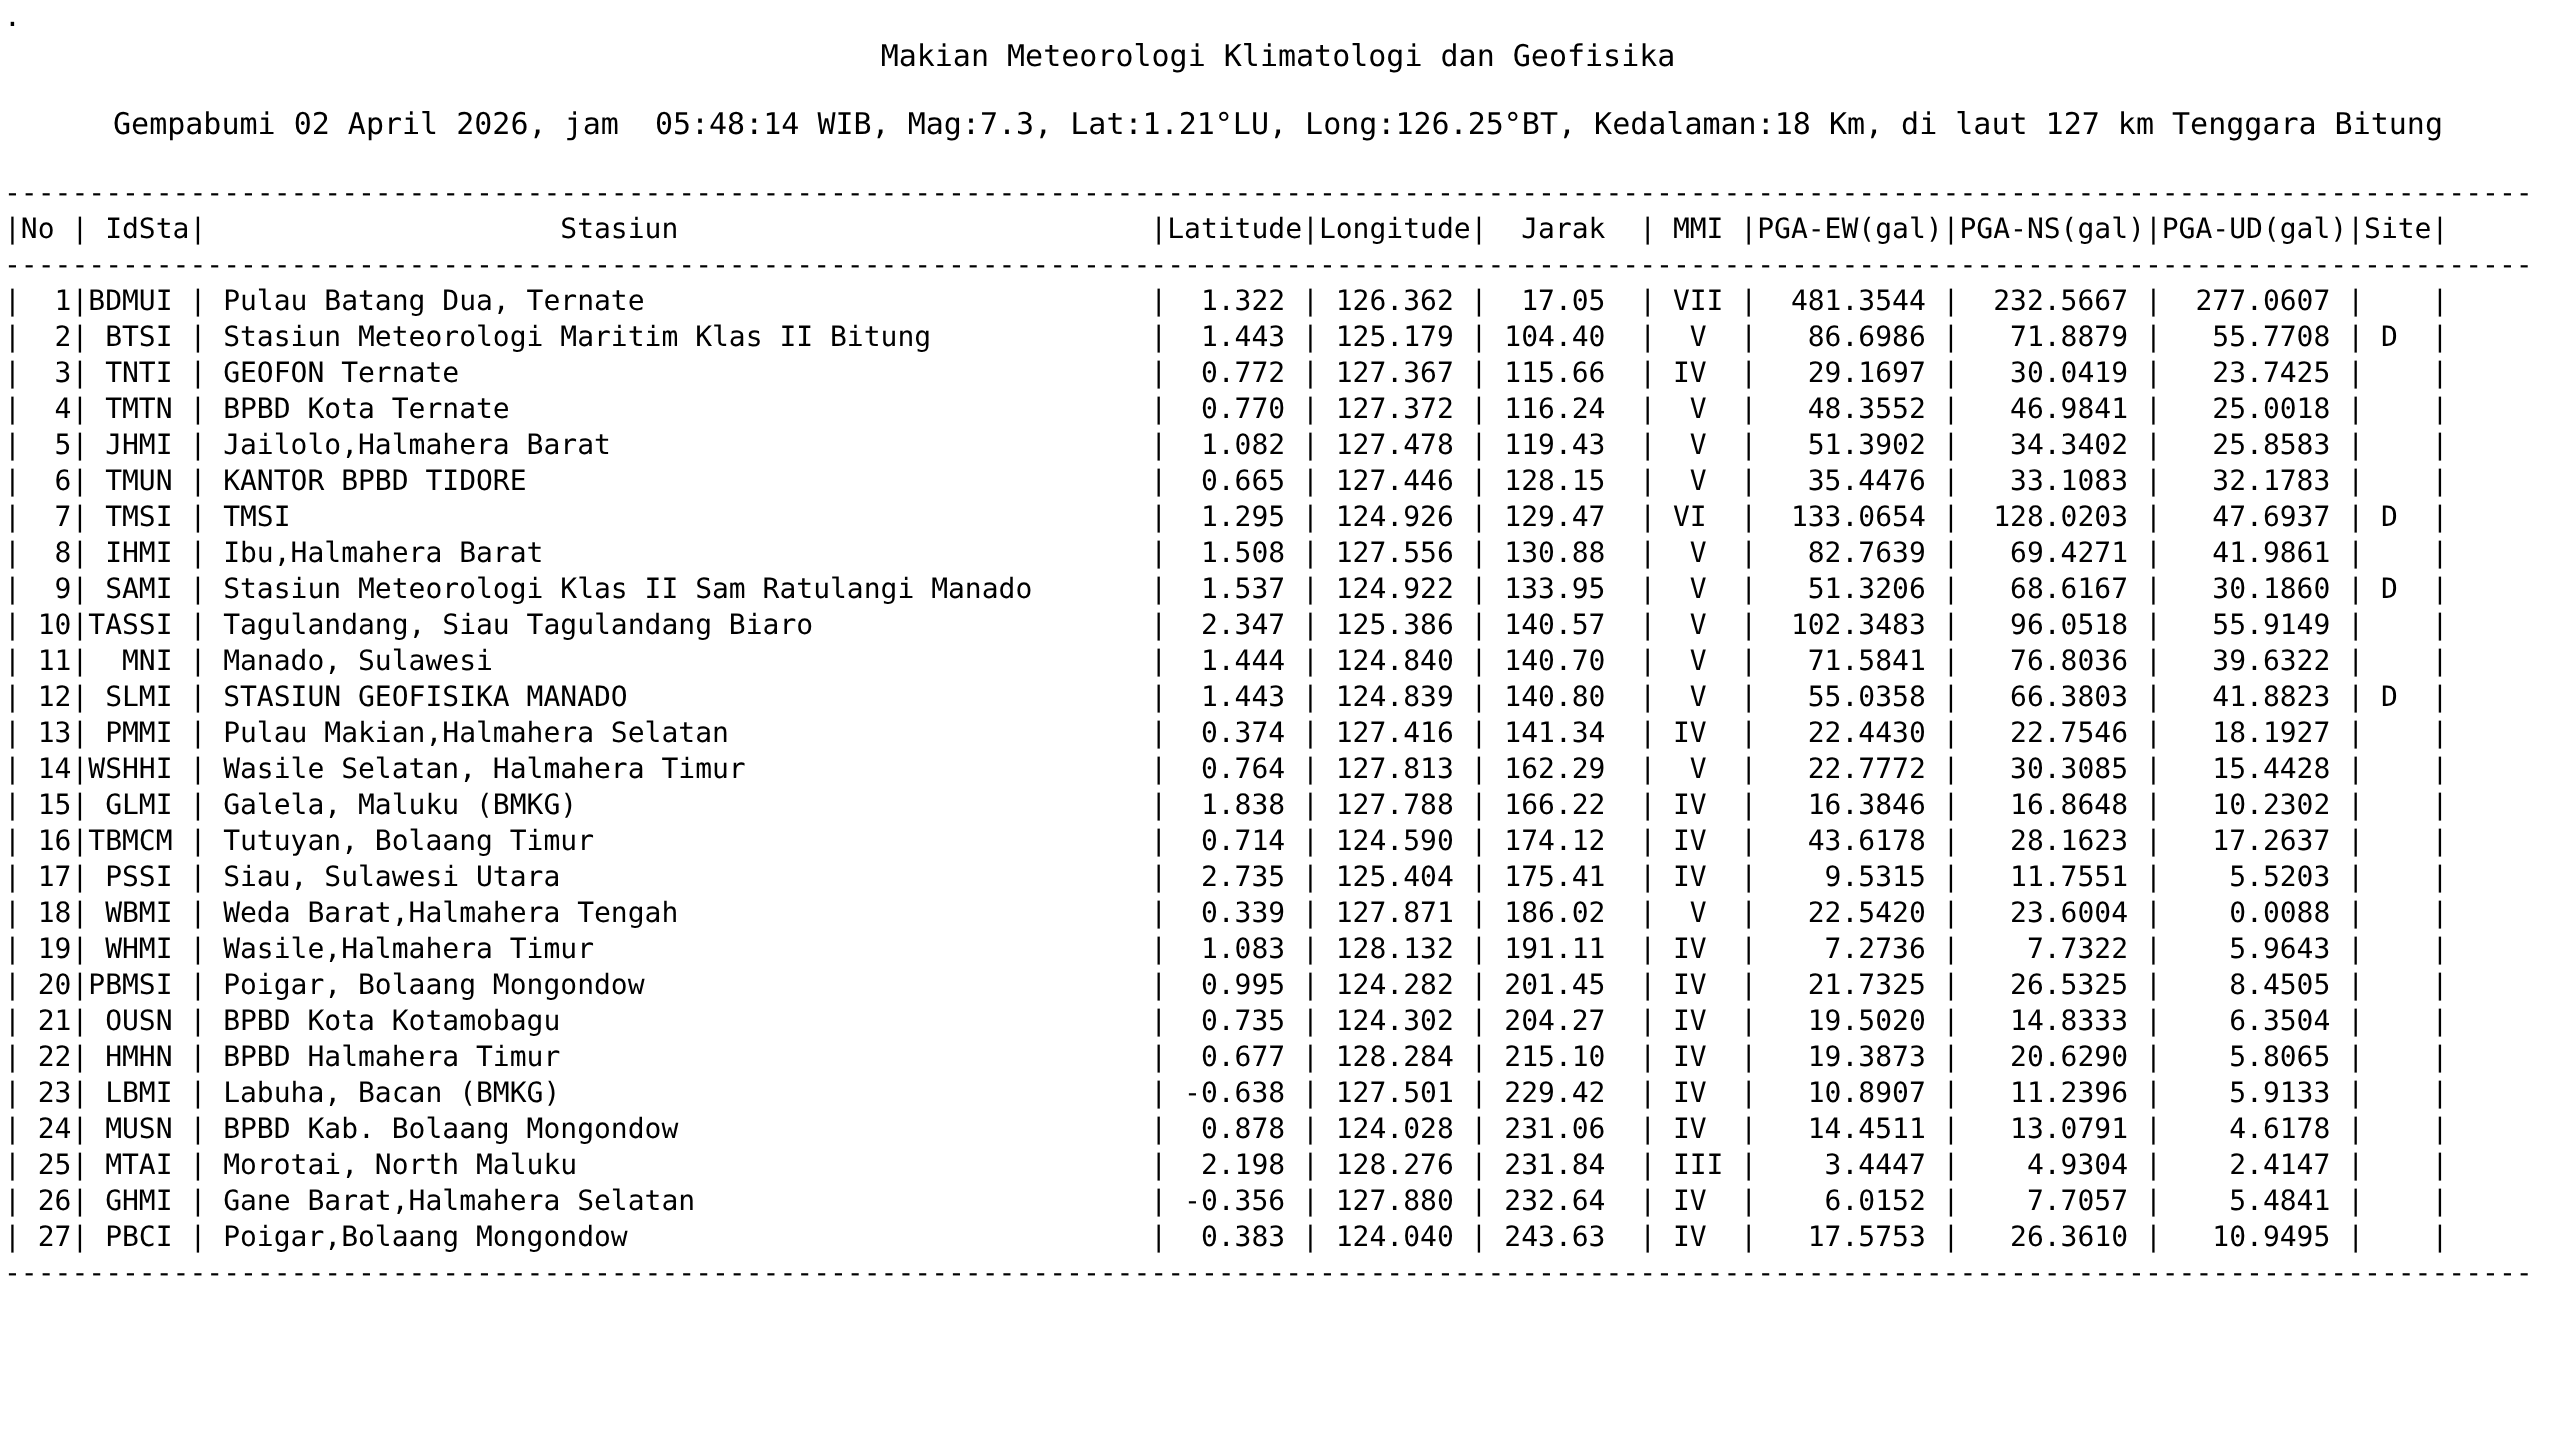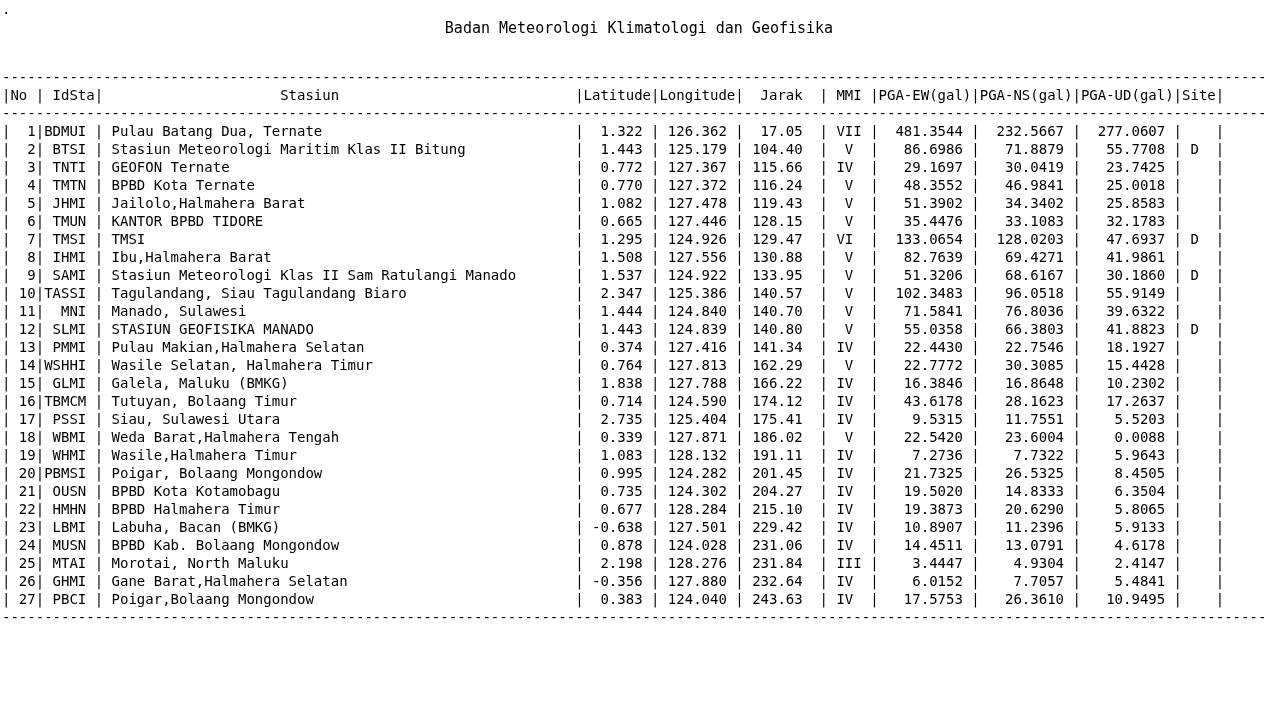--- a/index.html
+++ b/index.html
@@ -10,17 +10,18 @@
   .centered{text-align:center;}
   .gap-after-titles{height:14px;}
   .gap-before-table{height:16px;}
   .tline{white-space:pre;}
 </style>
 </head>
 <body>
 
 <div class="page">
   <div class="mono14">.</div>
-  <div class="mono15 centered">Badan Meteorologi Klimatologi dan Geofisika</div>
+  <div class="mono15 centered">Makian Meteorologi Klimatologi dan Geofisika</div>
   <div class="gap-after-titles"></div>
+  <div class="mono15 centered">Gempabumi 02 April 2026, jam  05:48:14 WIB, Mag:7.3, Lat:1.21°LU, Long:126.25°BT, Kedalaman:18 Km, di laut 127 km Tenggara Bitung</div>
   <div class="gap-before-table"></div>
   <div id="station-table" class="mono14"><div class="tline">------------------------------------------------------------------------------------------------------------------------------------------------------</div><div class="tline">|No | IdSta|                     Stasiun                            |Latitude|Longitude|  Jarak  | MMI |PGA-EW(gal)|PGA-NS(gal)|PGA-UD(gal)|Site|</div><div class="tline">------------------------------------------------------------------------------------------------------------------------------------------------------</div><div class="tline">|  1|BDMUI | Pulau Batang Dua, Ternate                              |  1.322 | 126.362 |  17.05  | VII |  481.3544 |  232.5667 |  277.0607 |    |</div><div class="tline">|  2| BTSI | Stasiun Meteorologi Maritim Klas II Bitung             |  1.443 | 125.179 | 104.40  |  V  |   86.6986 |   71.8879 |   55.7708 | D  |</div><div class="tline">|  3| TNTI | GEOFON Ternate                                         |  0.772 | 127.367 | 115.66  | IV  |   29.1697 |   30.0419 |   23.7425 |    |</div><div class="tline">|  4| TMTN | BPBD Kota Ternate                                      |  0.770 | 127.372 | 116.24  |  V  |   48.3552 |   46.9841 |   25.0018 |    |</div><div class="tline">|  5| JHMI | Jailolo,Halmahera Barat                                |  1.082 | 127.478 | 119.43  |  V  |   51.3902 |   34.3402 |   25.8583 |    |</div><div class="tline">|  6| TMUN | KANTOR BPBD TIDORE                                     |  0.665 | 127.446 | 128.15  |  V  |   35.4476 |   33.1083 |   32.1783 |    |</div><div class="tline">|  7| TMSI | TMSI                                                   |  1.295 | 124.926 | 129.47  | VI  |  133.0654 |  128.0203 |   47.6937 | D  |</div><div class="tline">|  8| IHMI | Ibu,Halmahera Barat                                    |  1.508 | 127.556 | 130.88  |  V  |   82.7639 |   69.4271 |   41.9861 |    |</div><div class="tline">|  9| SAMI | Stasiun Meteorologi Klas II Sam Ratulangi Manado       |  1.537 | 124.922 | 133.95  |  V  |   51.3206 |   68.6167 |   30.1860 | D  |</div><div class="tline">| 10|TASSI | Tagulandang, Siau Tagulandang Biaro                    |  2.347 | 125.386 | 140.57  |  V  |  102.3483 |   96.0518 |   55.9149 |    |</div><div class="tline">| 11|  MNI | Manado, Sulawesi                                       |  1.444 | 124.840 | 140.70  |  V  |   71.5841 |   76.8036 |   39.6322 |    |</div><div class="tline">| 12| SLMI | STASIUN GEOFISIKA MANADO                               |  1.443 | 124.839 | 140.80  |  V  |   55.0358 |   66.3803 |   41.8823 | D  |</div><div class="tline">| 13| PMMI | Pulau Makian,Halmahera Selatan                         |  0.374 | 127.416 | 141.34  | IV  |   22.4430 |   22.7546 |   18.1927 |    |</div><div class="tline">| 14|WSHHI | Wasile Selatan, Halmahera Timur                        |  0.764 | 127.813 | 162.29  |  V  |   22.7772 |   30.3085 |   15.4428 |    |</div><div class="tline">| 15| GLMI | Galela, Maluku (BMKG)                                  |  1.838 | 127.788 | 166.22  | IV  |   16.3846 |   16.8648 |   10.2302 |    |</div><div class="tline">| 16|TBMCM | Tutuyan, Bolaang Timur                                 |  0.714 | 124.590 | 174.12  | IV  |   43.6178 |   28.1623 |   17.2637 |    |</div><div class="tline">| 17| PSSI | Siau, Sulawesi Utara                                   |  2.735 | 125.404 | 175.41  | IV  |    9.5315 |   11.7551 |    5.5203 |    |</div><div class="tline">| 18| WBMI | Weda Barat,Halmahera Tengah                            |  0.339 | 127.871 | 186.02  |  V  |   22.5420 |   23.6004 |    0.0088 |    |</div><div class="tline">| 19| WHMI | Wasile,Halmahera Timur                                 |  1.083 | 128.132 | 191.11  | IV  |    7.2736 |    7.7322 |    5.9643 |    |</div><div class="tline">| 20|PBMSI | Poigar, Bolaang Mongondow                              |  0.995 | 124.282 | 201.45  | IV  |   21.7325 |   26.5325 |    8.4505 |    |</div><div class="tline">| 21| OUSN | BPBD Kota Kotamobagu                                   |  0.735 | 124.302 | 204.27  | IV  |   19.5020 |   14.8333 |    6.3504 |    |</div><div class="tline">| 22| HMHN | BPBD Halmahera Timur                                   |  0.677 | 128.284 | 215.10  | IV  |   19.3873 |   20.6290 |    5.8065 |    |</div><div class="tline">| 23| LBMI | Labuha, Bacan (BMKG)                                   | -0.638 | 127.501 | 229.42  | IV  |   10.8907 |   11.2396 |    5.9133 |    |</div><div class="tline">| 24| MUSN | BPBD Kab. Bolaang Mongondow                            |  0.878 | 124.028 | 231.06  | IV  |   14.4511 |   13.0791 |    4.6178 |    |</div><div class="tline">| 25| MTAI | Morotai, North Maluku                                  |  2.198 | 128.276 | 231.84  | III |    3.4447 |    4.9304 |    2.4147 |    |</div><div class="tline">| 26| GHMI | Gane Barat,Halmahera Selatan                           | -0.356 | 127.880 | 232.64  | IV  |    6.0152 |    7.7057 |    5.4841 |    |</div><div class="tline">| 27| PBCI | Poigar,Bolaang Mongondow                               |  0.383 | 124.040 | 243.63  | IV  |   17.5753 |   26.3610 |   10.9495 |    |</div><div class="tline">------------------------------------------------------------------------------------------------------------------------------------------------------</div></div>
 </div>
 
 </body></html>

